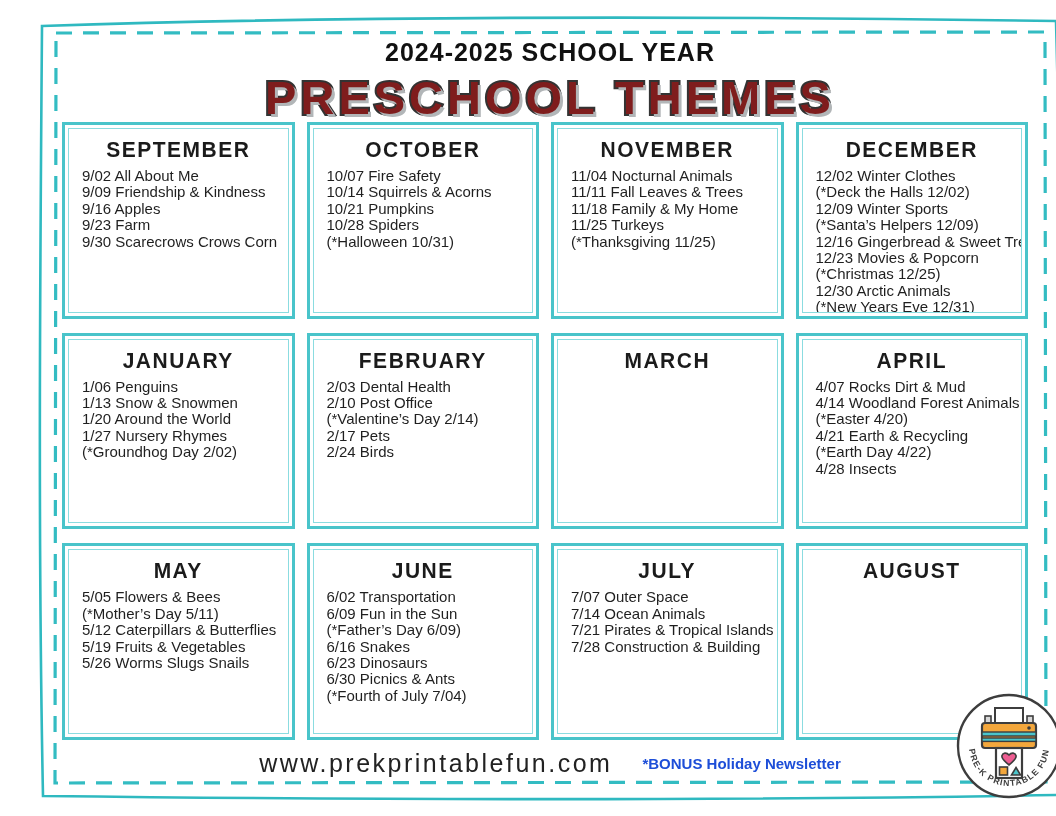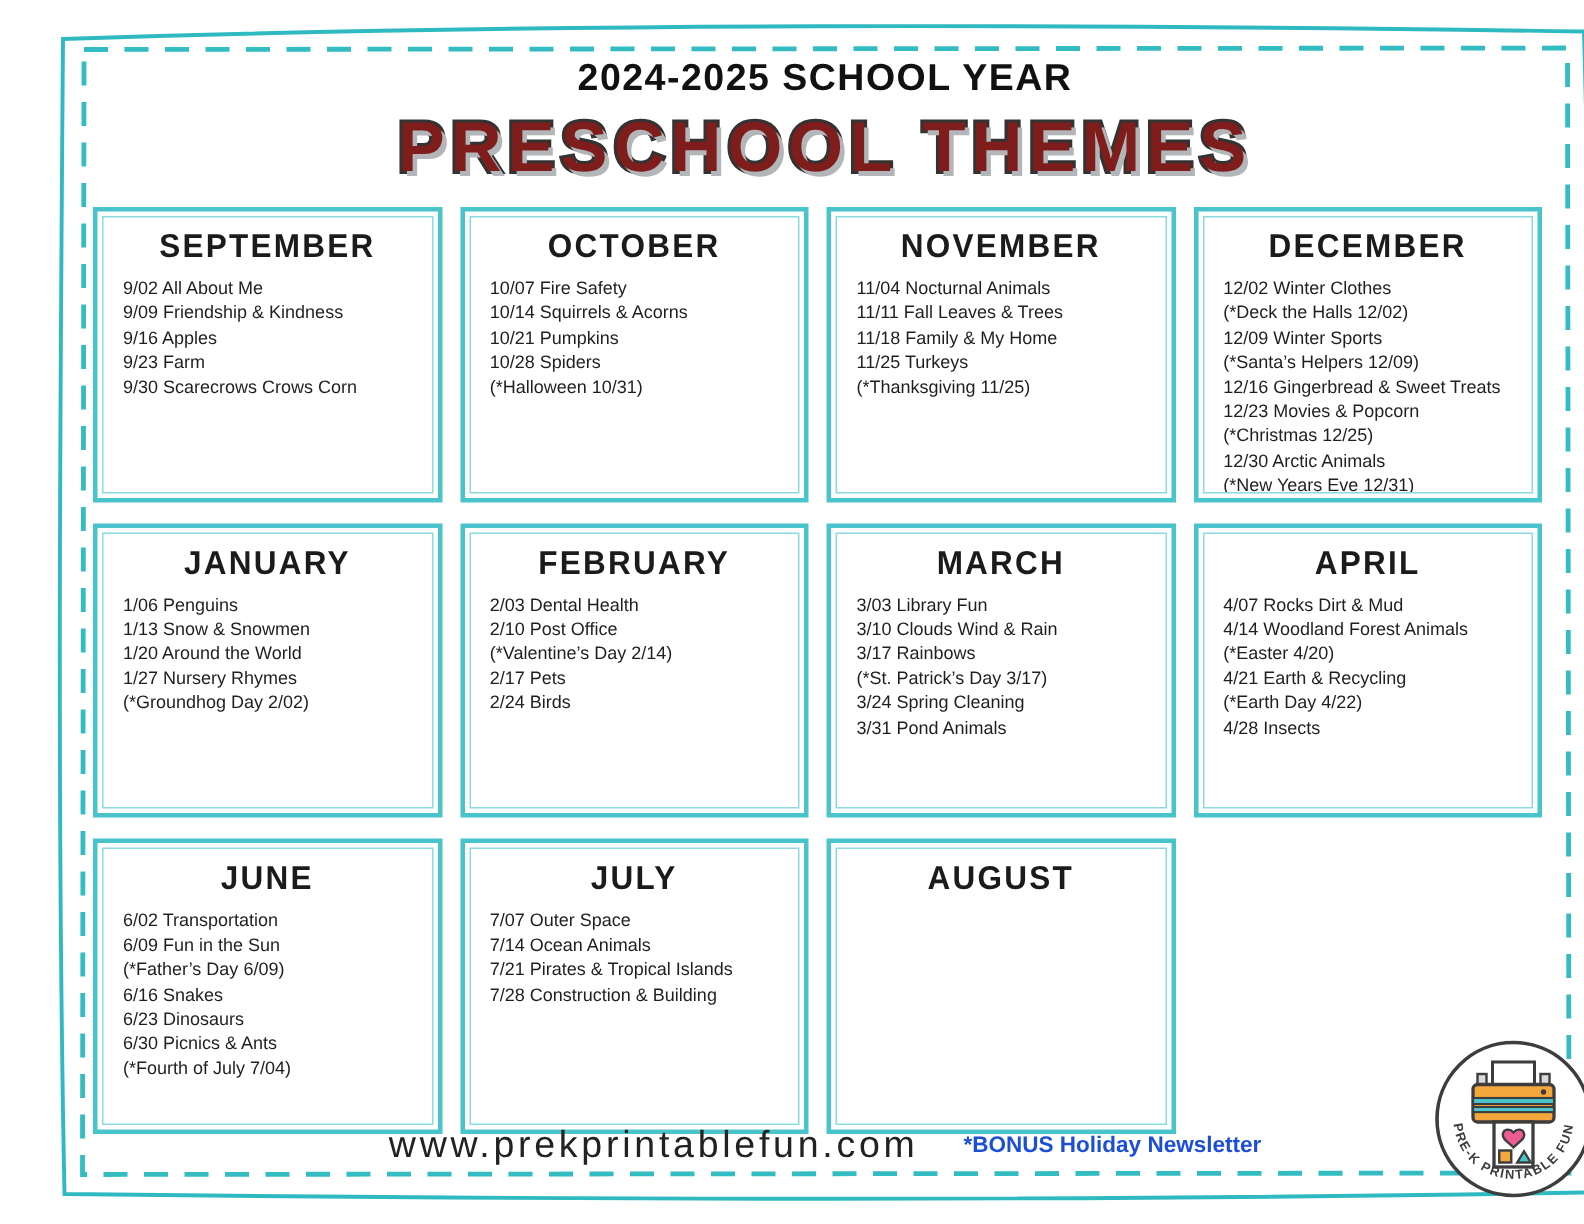--- a/index.html
+++ b/index.html
@@ -22,21 +22,21 @@
     margin-top:3px;
     font-size:47px;font-weight:800;letter-spacing:4px;
     color:#7f1d1d;
     -webkit-text-stroke:4px #333333;
     paint-order:stroke fill;
     text-shadow:3px 3px 0 #b2b6b8;
   }
 
   
   .grid{
-    position:absolute;left:40px;top:138px;width:966px;height:618px;
+    position:absolute;left:40px;top:122px;width:966px;height:618px;
     display:grid;
     grid-template-columns:repeat(4,1fr);
     grid-template-rows:repeat(3,1fr);
     column-gap:12px;row-gap:14px;
   }
   .month{
     position:relative;
     border:3px solid #49c4ca;
     background:#ffffff;
   }
@@ -48,21 +48,21 @@
   .month-title{
     margin:0;padding-top:8px;
     text-align:center;
     font-size:21px;font-weight:bold;color:#1b1b1b;
     letter-spacing:1.5px;
     transform:scaleY(1.05);
   }
   .month-items{
     margin-top:7px;
     padding:0 6px 0 13px;
-    font-size:12px;line-height:16.4px;color:#1f1f1f;
+    font-size:15px;line-height:16.4px;color:#1f1f1f;
   }
   .month-items .item{white-space:nowrap;}
 
   
   .footer{
     position:absolute;left:0;top:749px;width:100%;
     display:flex;justify-content:center;align-items:center;gap:30px;
   }
   .website{
     font-size:25px;color:#222222;letter-spacing:2.5px;
@@ -168,45 +168,49 @@
             <div class="item">(*Valentine’s Day 2/14)</div>
             <div class="item">2/17 Pets</div>
             <div class="item">2/24 Birds</div>
           </div>
     </div>
   </section>
 
   <section class="month">
     <div class="month-inner">
       <h2 class="month-title">MARCH</h2>
-      <div class="month-items">
-            <div class="item">3/03 Library Fun</div>
-            <div class="item">3/10 Clouds Wind &amp; Rain</div>
-            <div class="item">3/17 Rainbows</div>
-            <div class="item">(*St. Patrick’s Day 3/17)</div>
-            <div class="item">3/24 Spring Cleaning</div>
-            <div class="item">3/31 Pond Animals</div>
-          </div>
     </div>
   </section>
 
   <section class="month">
     <div class="month-inner">
       <h2 class="month-title">APRIL</h2>
       <div class="month-items">
             <div class="item">4/07 Rocks Dirt &amp; Mud</div>
             <div class="item">4/14 Woodland Forest Animals</div>
             <div class="item">(*Easter 4/20)</div>
             <div class="item">4/21 Earth &amp; Recycling</div>
             <div class="item">(*Earth Day 4/22)</div>
             <div class="item">4/28 Insects</div>
           </div>
     </div>
   </section>
 
+  <section class="month">
+    <div class="month-inner">
+      <h2 class="month-title">MAY</h2>
+      <div class="month-items">
+            <div class="item">5/05 Flowers &amp; Bees</div>
+            <div class="item">(*Mother’s Day 5/11)</div>
+            <div class="item">5/12 Caterpillars &amp; Butterflies</div>
+            <div class="item">5/19 Fruits &amp; Vegetables</div>
+            <div class="item">5/26 Worms Slugs Snails</div>
+          </div>
+    </div>
+  </section>
 
   <section class="month">
     <div class="month-inner">
       <h2 class="month-title">JUNE</h2>
       <div class="month-items">
             <div class="item">6/02 Transportation</div>
             <div class="item">6/09 Fun in the Sun</div>
             <div class="item">(*Father’s Day 6/09)</div>
             <div class="item">6/16 Snakes</div>
             <div class="item">6/23 Dinosaurs</div>

